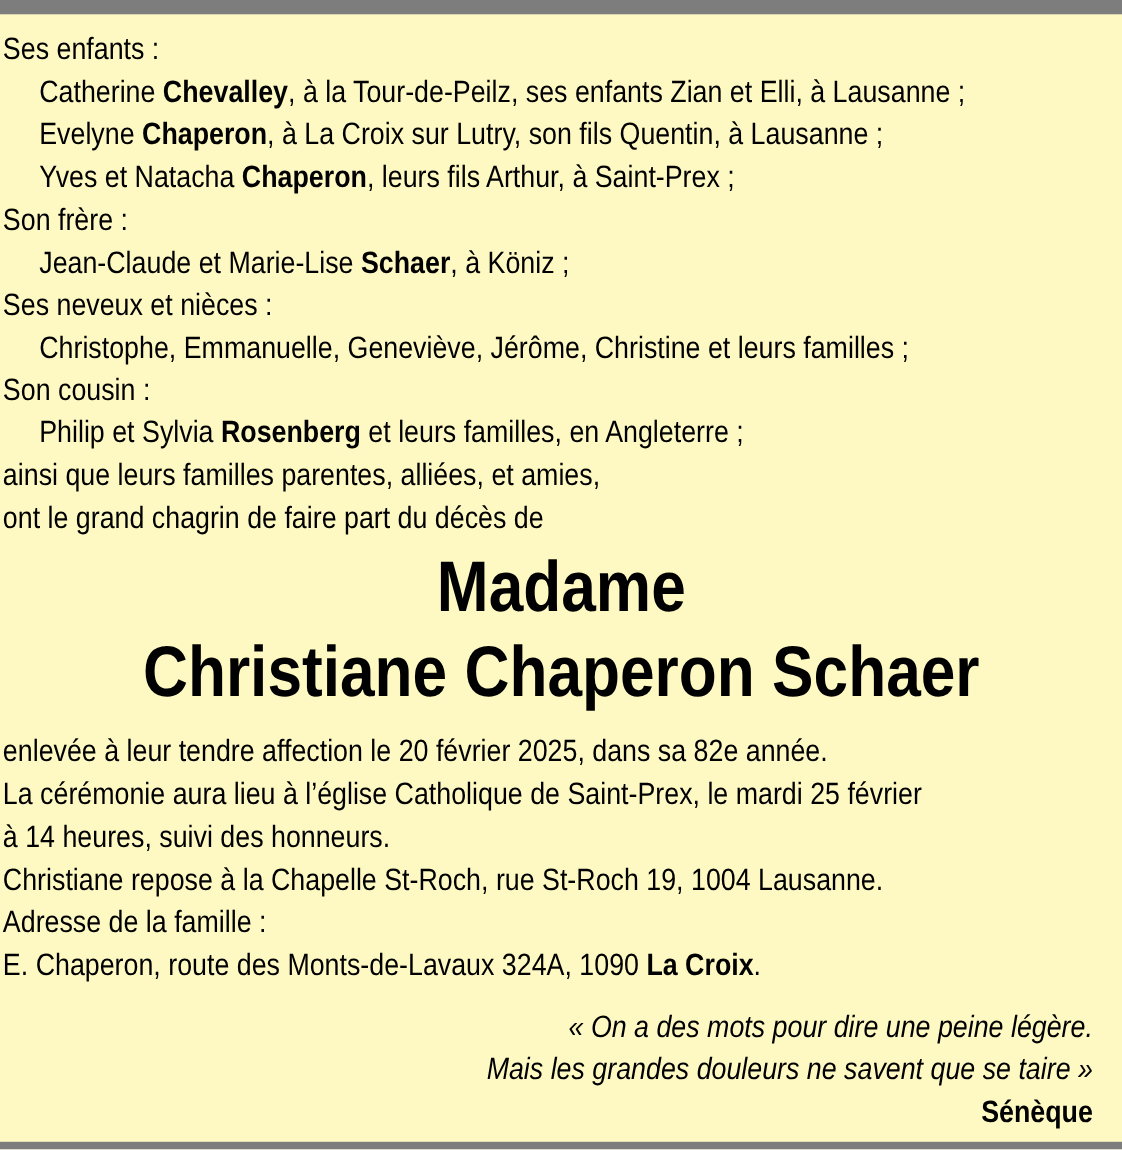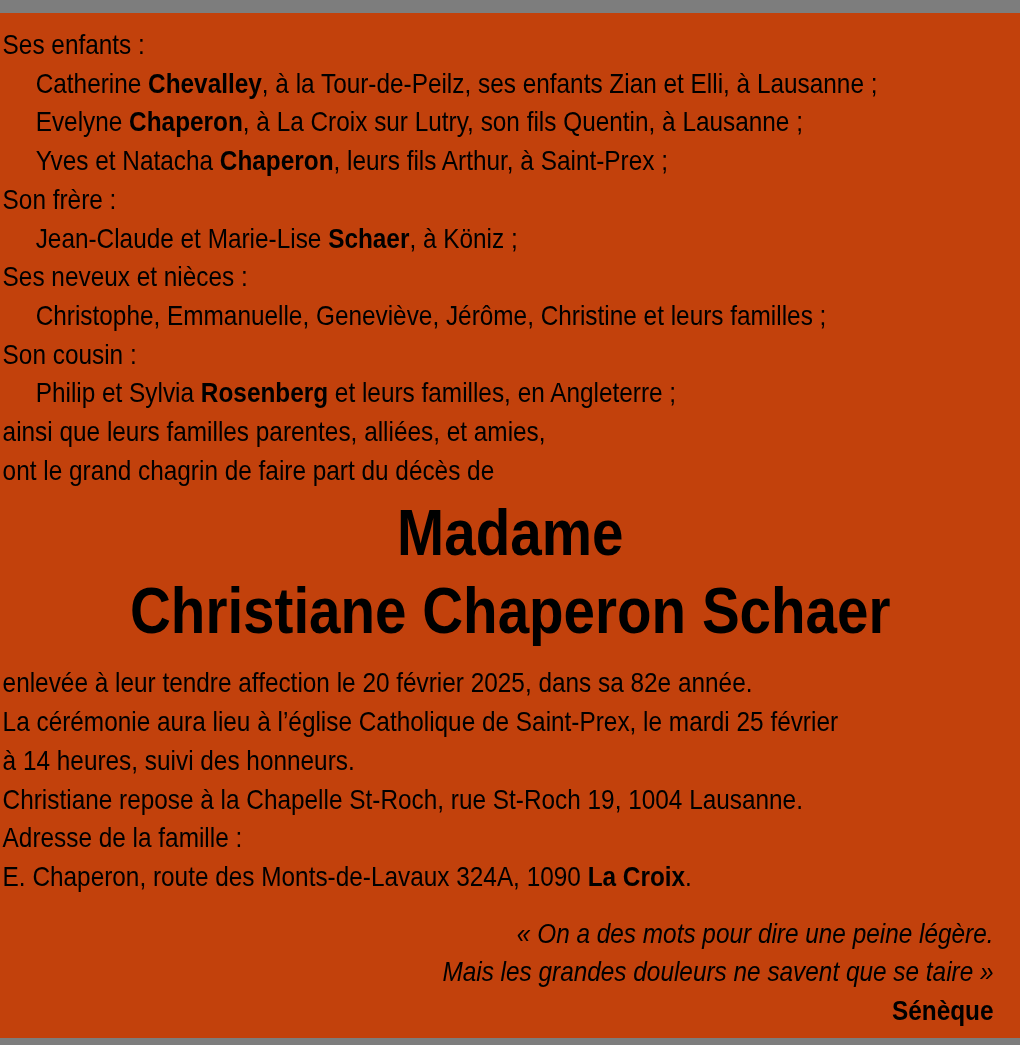--- a/index.html
+++ b/index.html
@@ -5,21 +5,21 @@
   * { margin: 0; padding: 0; box-sizing: border-box; }
   html, body { background: #ffffff; }
   body {
     width: 1020px;
     height: 1045px;
     position: relative;
     overflow: hidden;
     font-family: "Liberation Sans", sans-serif;
     color: #000000;
   }
-  .page { position: absolute; inset: 0; background: #c2410c; }
+  .page { position: absolute; inset: 0; background: #fef9c3; }
   .bar { position: absolute; left: 0; width: 1020px; background: #7d7d7d; }
   .bar.top { top: 0; height: 13px; }
   .bar.bottom { bottom: 0; height: 7px; }
   
   .content {
     position: absolute;
     top: 13px;
     left: 0;
     width: 1173px;
     transform: scaleX(0.87);

